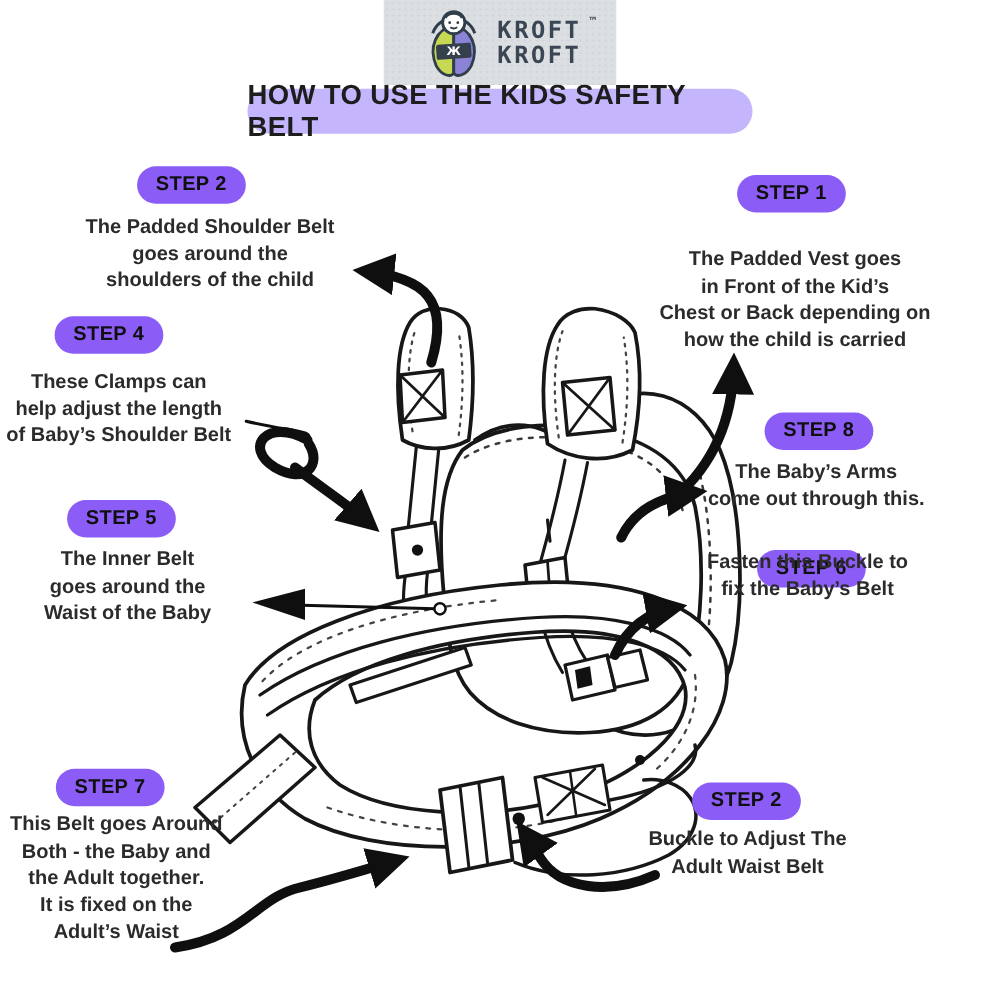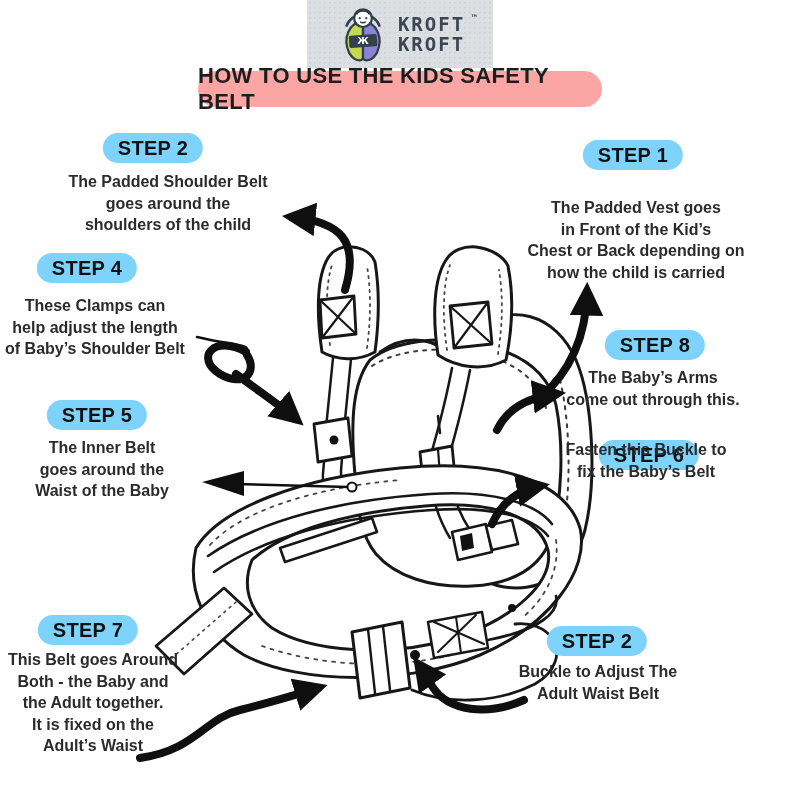--- a/index.html
+++ b/index.html
@@ -27,30 +27,30 @@
     font-weight:bold; font-size:19px; line-height:20px;
     letter-spacing:2px; text-align:center; position:relative;
   }
   .logo-text .tm {
     position:absolute; right:-12px; top:-6px;
     font-size:9px; letter-spacing:0;
   }
   
   .title-banner {
     position:absolute; left:198px; top:71px; width:404px; height:36px;
-    background:#fca5a5; border-radius:18px;
+    background:#c4b5fd; border-radius:18px;
     display:flex; align-items:center; justify-content:center;
     font-weight:bold; font-size:22px; letter-spacing:.3px; color:#1d1d1d;
   }
   
   .badge {
     position:absolute; height:30px; padding:0 15px;
-    background:#7dd3fc; border-radius:15px;
+    background:#8b5cf6; border-radius:15px;
     display:inline-flex; align-items:center; justify-content:center;
-    font-weight:bold; font-size:20px; color:#101010; letter-spacing:.3px;
+    font-weight:bold; font-size:16px; color:#101010; letter-spacing:.3px;
     transform:translateX(-50%);
   }
   .step-text {
     position:absolute; transform:translateX(-50%);
     text-align:center; white-space:pre-line;
     font-weight:bold; font-size:16px; line-height:21.5px; color:#2b2b2b;
   }
   .b1 { left:633px; top:140px; }  .t1 { left:636px; top:177px; width:250px;margin-top:20px; }
   .b2 { left:153px; top:133px; }  .t2 { left:168px; top:171px; width:230px; }
   .b3 { left:655px; top:330px; }  .t3 { left:653px; top:367px; width:200px;text-align:center; }

